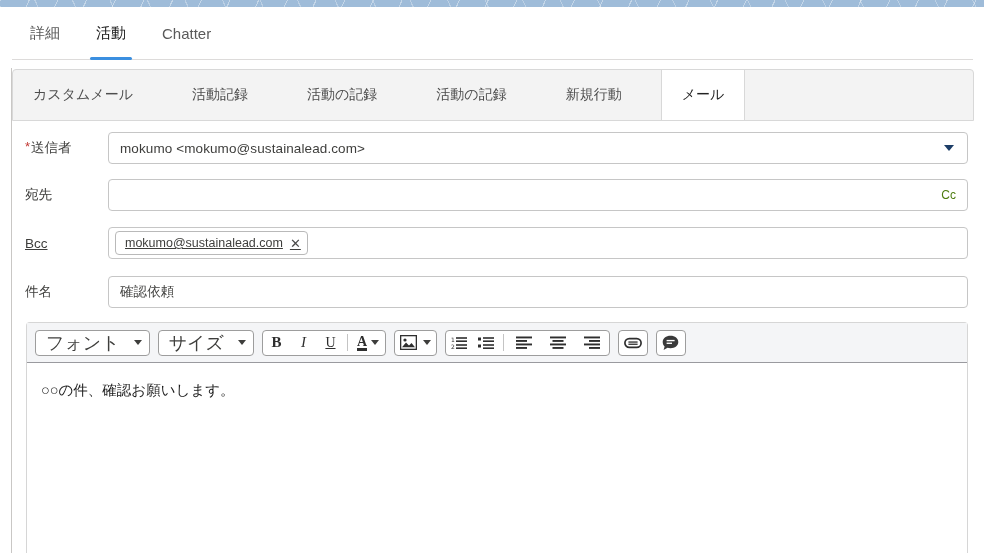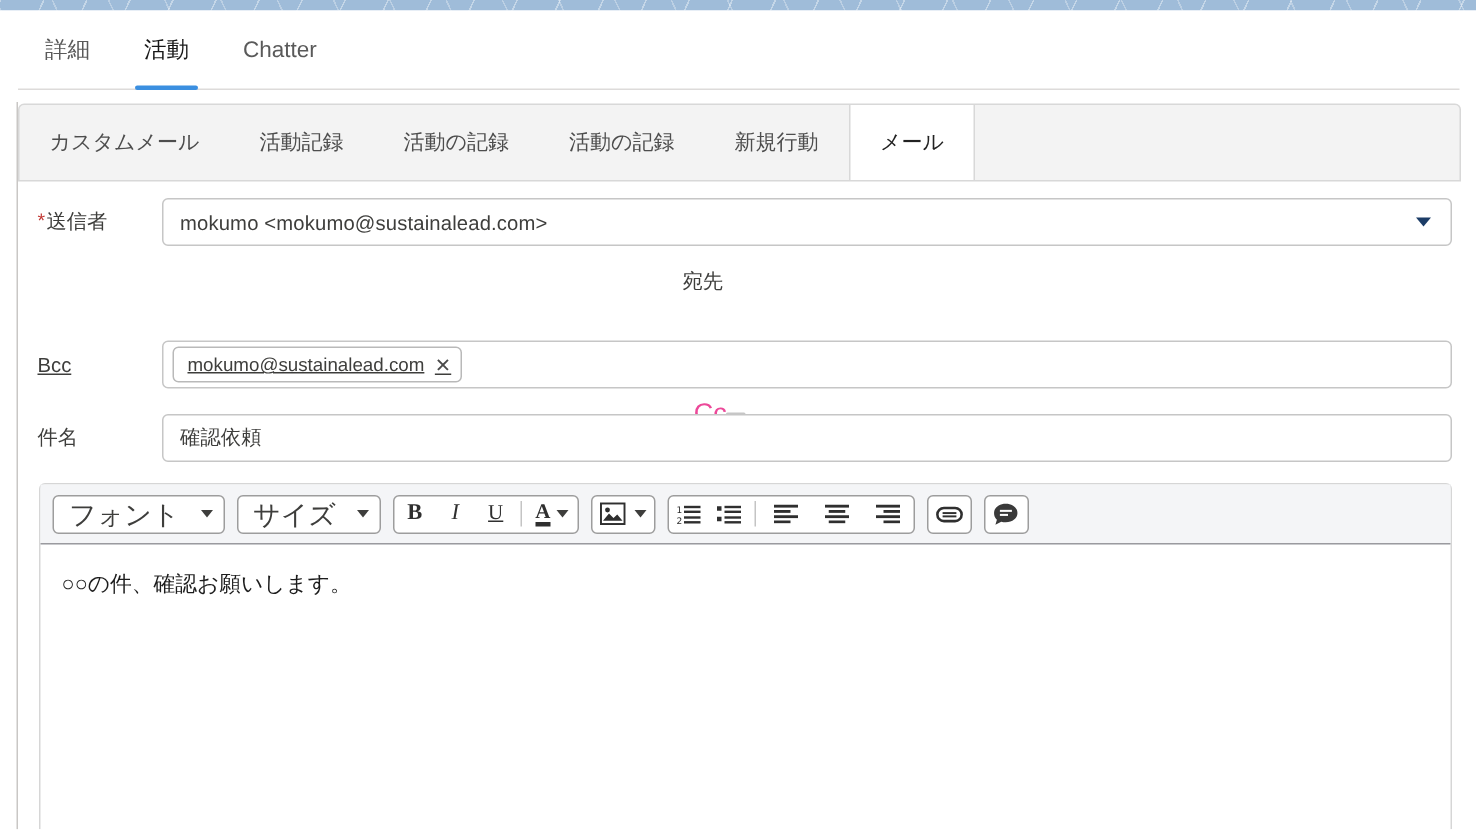--- a/index.html
+++ b/index.html
@@ -97,20 +97,21 @@
     left: 12px; top: 69px;
     width: 962px;
     height: 52px;
     background: #f3f3f3;
     border: 1px solid #d8d8d8;
     border-top-left-radius: 4px;
     border-top-right-radius: 4px;
     box-sizing: border-box;
     display: flex;
     align-items: stretch;
+    gap: 19px;
   }
   .subtab {
     display: flex;
     align-items: center;
     justify-content: center;
     padding: 0 20px;
     font-size: 14px;
     color: #4d4d4d;
     white-space: nowrap;
     cursor: pointer;
@@ -184,22 +185,22 @@
     transform: translateY(-50%);
     width: 0; height: 0;
     border-left: 5.5px solid transparent;
     border-right: 5.5px solid transparent;
     border-top: 6.5px solid #1c3d67;
   }
   .cc-link {
     position: absolute;
     right: 11px; top: 50%;
     transform: translateY(-50%);
-    font-size: 18px;
-    color: #ec4899;
+    font-size: 12px;
+    color: #4d7c0f;
     cursor: pointer;
   }
 
   
   .chip {
     display: inline-flex;
     align-items: center;
     height: 22px;
     margin-left: 6px;
     padding: 0 4px 0 9px;
@@ -378,21 +379,21 @@
   <div class="form-area">
 
     <div class="field-row" style="top:6px;">
       <div class="field-label"><span class="req-star">*</span><span>送信者</span></div>
       <div class="field-control">
         <span class="field-text">mokumo &lt;mokumo@sustainalead.com&gt;</span>
         <span class="caret-down"></span>
       </div>
     </div>
 
-    <div class="field-row" style="top:53px;flex-direction:column;">
+    <div class="field-row" style="top:53px;">
       <div class="field-label">宛先</div>
       <div class="field-control">
         <span class="field-text"></span>
         <span class="cc-link">Cc</span>
       </div>
     </div>
 
     <div class="field-row" style="top:101px;text-decoration:underline;">
       <div class="field-label">Bcc</div>
       <div class="field-control">

